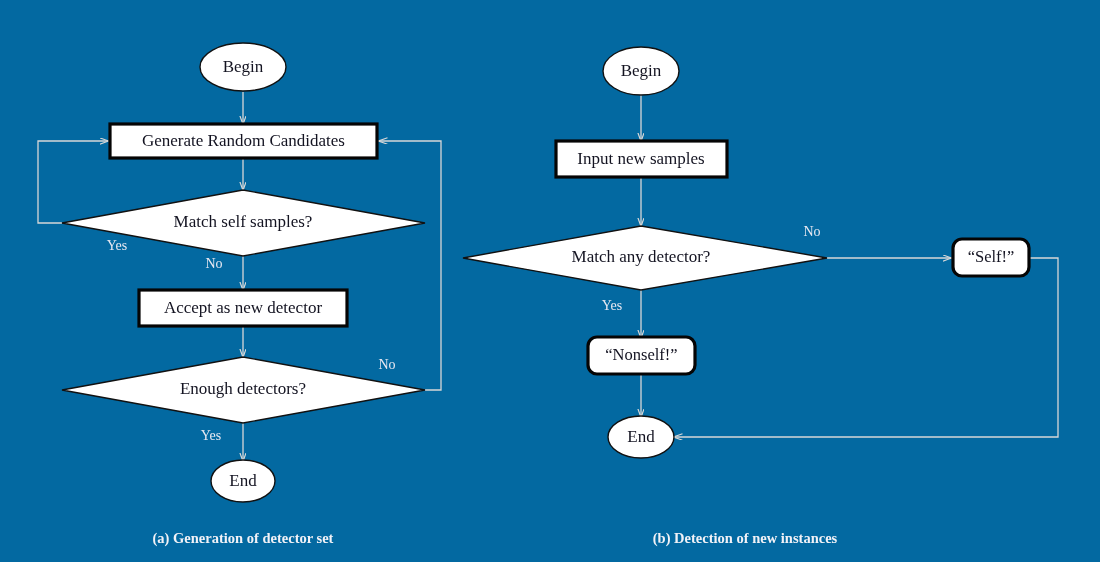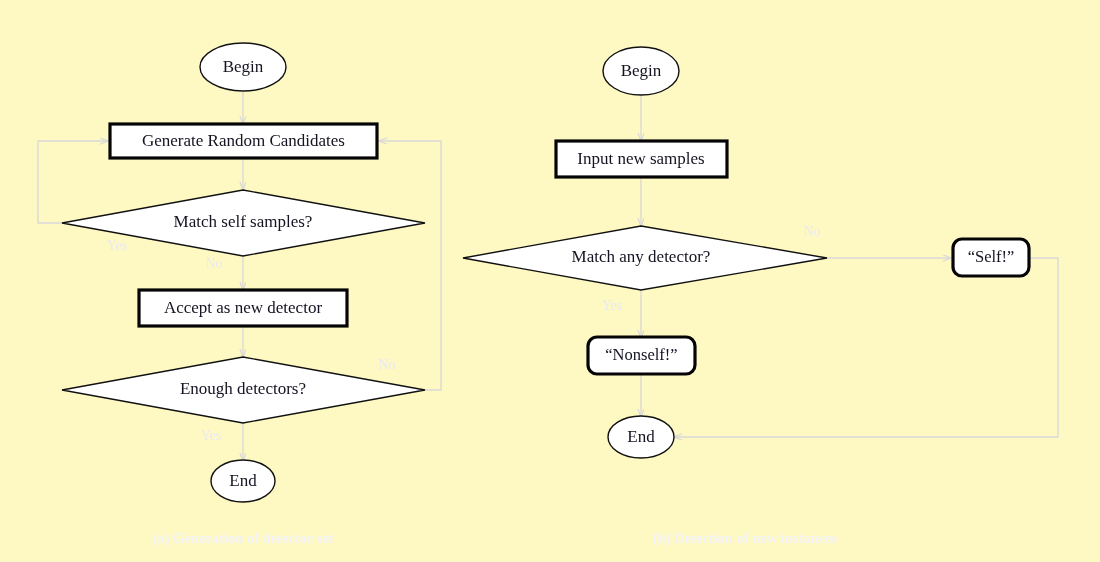--- a/index.html
+++ b/index.html
@@ -10,21 +10,21 @@
   body {
     width: 1100px;
     height: 562px;
     overflow: hidden;
     font-family: "Liberation Serif", "DejaVu Serif", serif;
   }
   #canvas {
     position: relative;
     width: 1100px;
     height: 562px;
-    background: #fef9c3;
+    background: #0369a1;
   }
   svg#flow {
     position: absolute;
     left: 0;
     top: 0;
     width: 1100px;
     height: 562px;
     display: block;
   }
   .node-fill { fill: #ffffff; }

